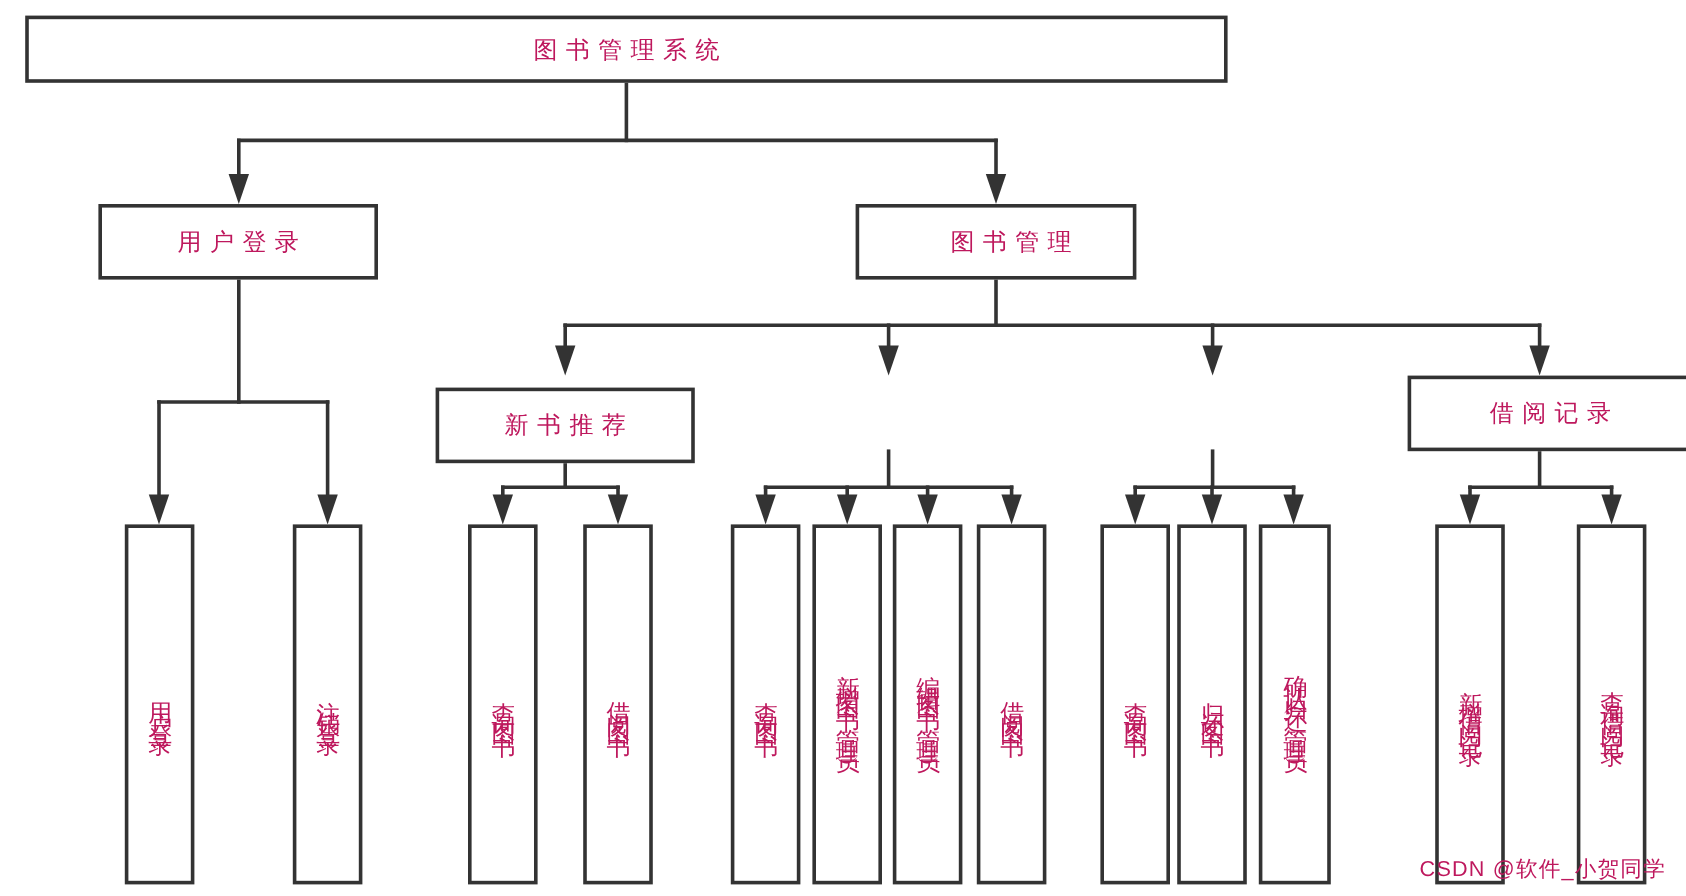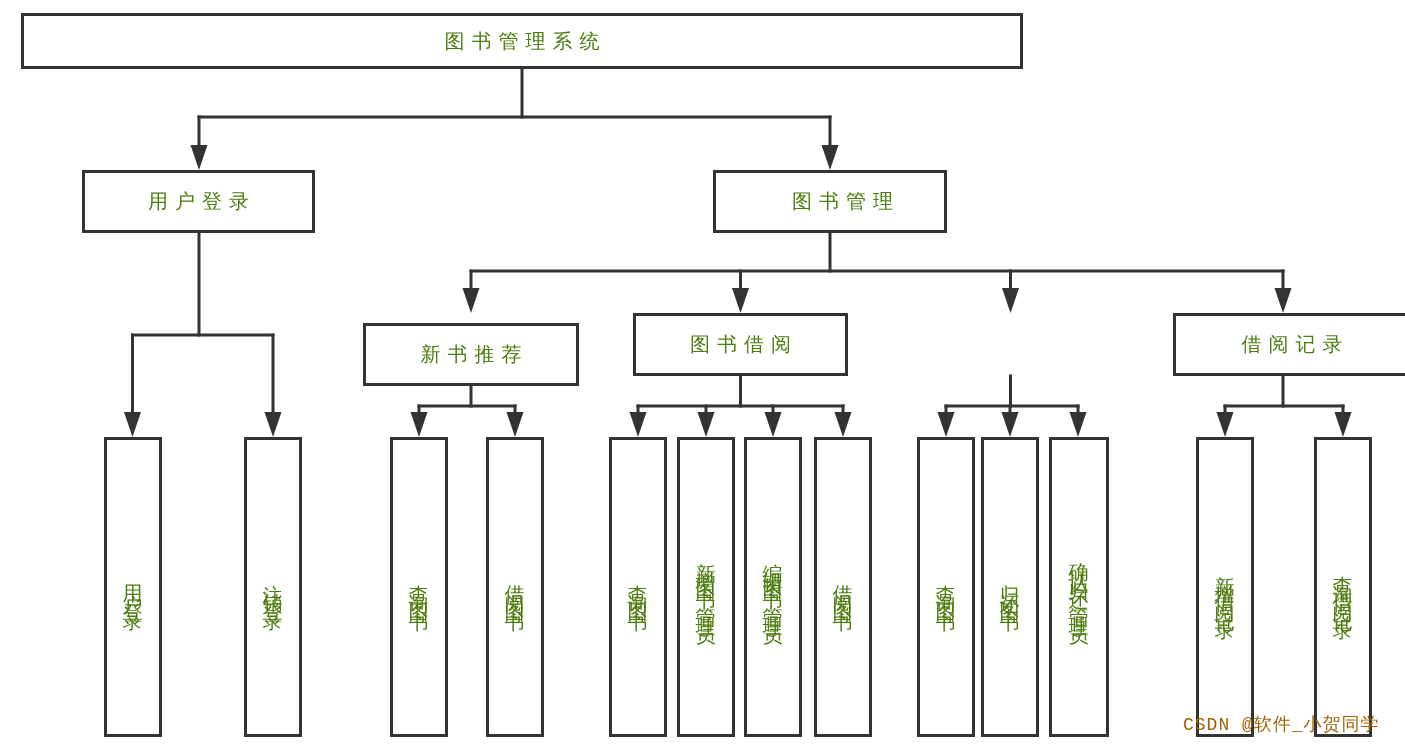--- a/index.html
+++ b/index.html
@@ -23,21 +23,21 @@
     height: 747px;
   }
   .node {
     position: absolute;
     box-sizing: border-box;
     background: #ffffff;
     border: 3px solid #333333;
     display: flex;
     align-items: center;
     justify-content: center;
-    color: #4d7c0f;
+    color: #be185d;
   }
   .node.h span {
     font-size: 20px;
     letter-spacing: 7px;
     padding-left: 7px; 
     white-space: nowrap;
   }
   .node.v span {
     writing-mode: vertical-rl;
     text-orientation: mixed;
@@ -45,24 +45,23 @@
     letter-spacing: 9px;
     line-height: 1;
     white-space: nowrap;
   }
   .watermark {
     position: absolute;
     left: 1183px;
     top: 712px;
     width: 215px;
     font-size: 18px;
-    color: #a16207;
+    color: #be185d;
     white-space: nowrap;
     letter-spacing: 1px;
-    font-family: Liberation Mono, monospace;
   }
 </style>
 </head>
 <body>
 
 <div class="canvas">
 
   <svg class="connectors" viewBox="0 0 1405 747" xmlns="http://www.w3.org/2000/svg">
     <g stroke="#333333" stroke-width="3" fill="none" stroke-linecap="square">
 
@@ -139,23 +138,20 @@
   <div class="node h" style="left:82px; top:170px; width:233px; height:63px;">
     <span>用户登录</span>
   </div>
   <div class="node h" style="left:713px; top:170px; width:234px; height:63px;padding-left:25px;">
     <span>图书管理</span>
   </div>
 
   <div class="node h" style="left:363px; top:323px; width:216px; height:63px;">
     <span>新书推荐</span>
   </div>
-  <div class="node h" style="left:633px; top:313px; width:215px; height:63px;">
-    <span>图书借阅</span>
-  </div>
   <div class="node h" style="left:1173px; top:313px; width:238px; height:63px;">
     <span>借阅记录</span>
   </div>
 
   <div class="node v" style="left:104px; top:437px; width:58px; height:300px;">
     <span>用户登录</span>
   </div>
   <div class="node v" style="left:244px; top:437px; width:58px; height:300px;">
     <span>注销登录</span>
   </div>

